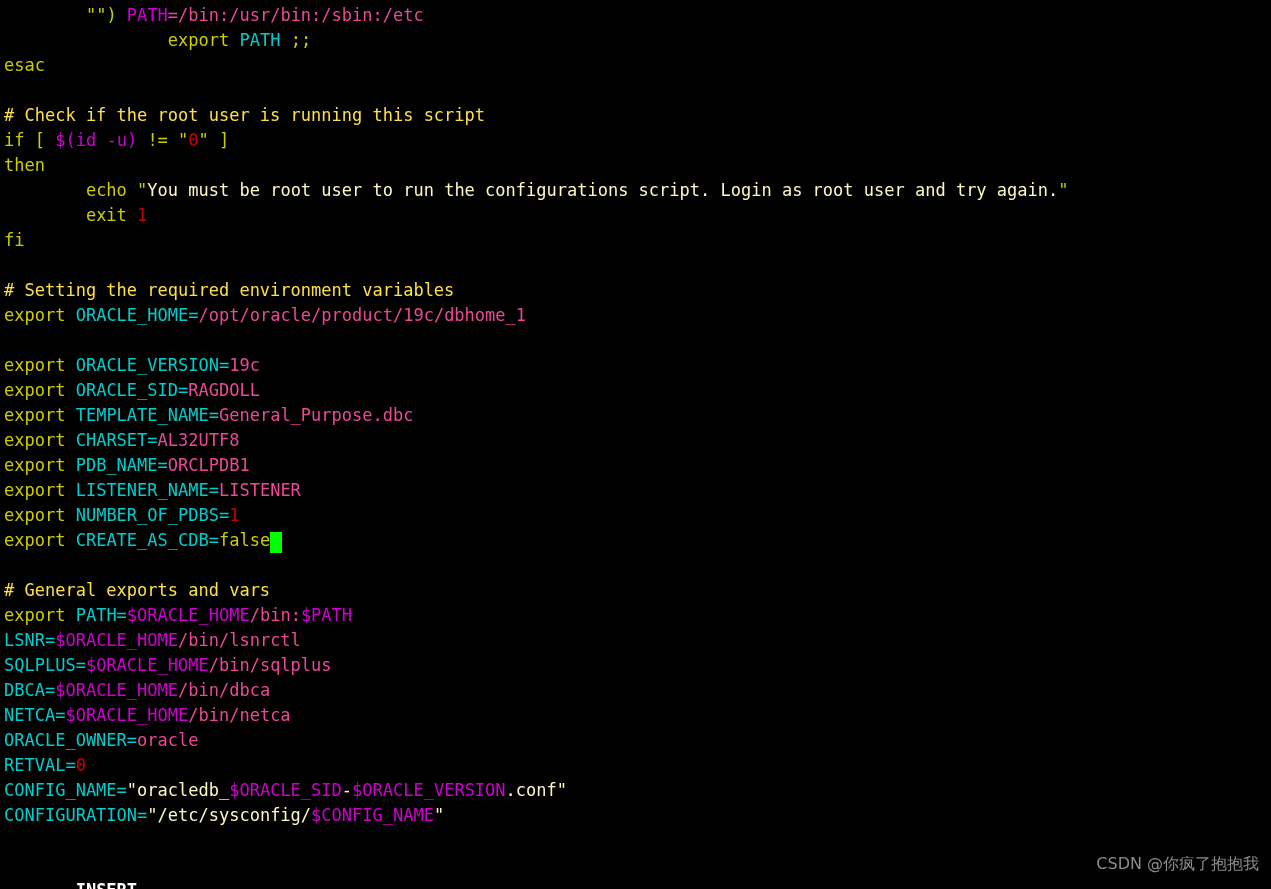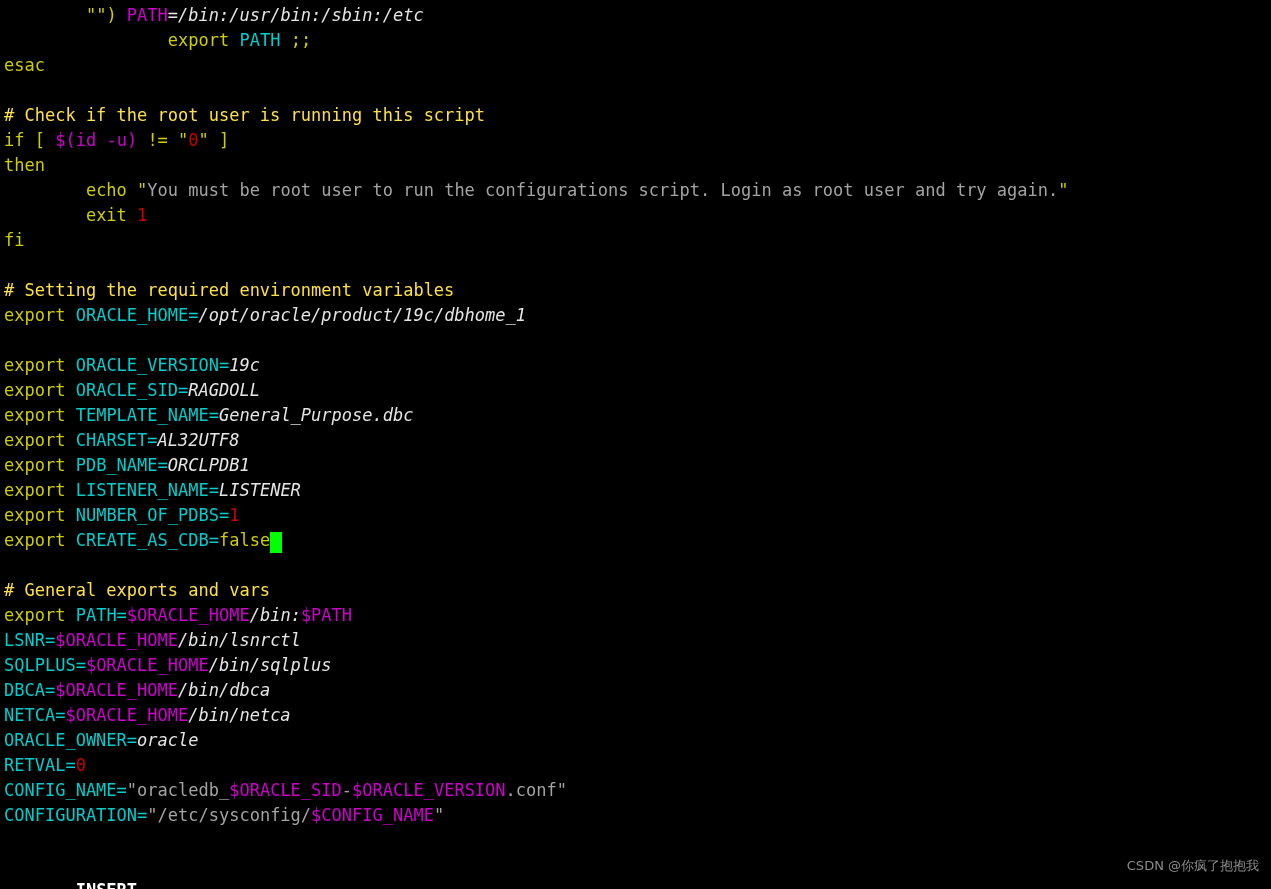--- a/index.html
+++ b/index.html
@@ -31,22 +31,22 @@
     white-space: pre;
   }
   .ln {
     height: 25px;
     white-space: pre;
     padding-left: 4px;
   }
   
   .kw      { color: #CDCD00; }   
   .var     { color: #00CDCD; }   
-  .txt     { color: #e5e5e5; font-style: italic; }   
-  .str     { color: #a3a3a3; }   
+  .txt     { color: #ec4899; }   
+  .str     { color: #fef9c3; }   
   .num     { color: #CD0000; }   
   .ident   { color: #CD00CD; }   
   .cmt     { color: #fde047; }   
   .cursor  {
     display: inline-block;
     background: #00FF00;
     color: #00FF00;
     width: 12.1px;
     height: 21px;
     vertical-align: -4px;
@@ -62,21 +62,21 @@
     white-space: pre;
     padding-left: 4px;
     color: #FFFFFF;
     font-weight: bold;
   }
   #watermark {
     position: absolute;
     right: 12px;
     bottom: 14px;
     color: #8C8C8C;
-    font-size: 13px;
+    font-size: 16px;
     font-family: "DejaVu Sans", sans-serif;
     font-weight: normal;
     white-space: pre;
   }
 </style>
 </head>
 <body>
 
 <div id="terminal">
 

